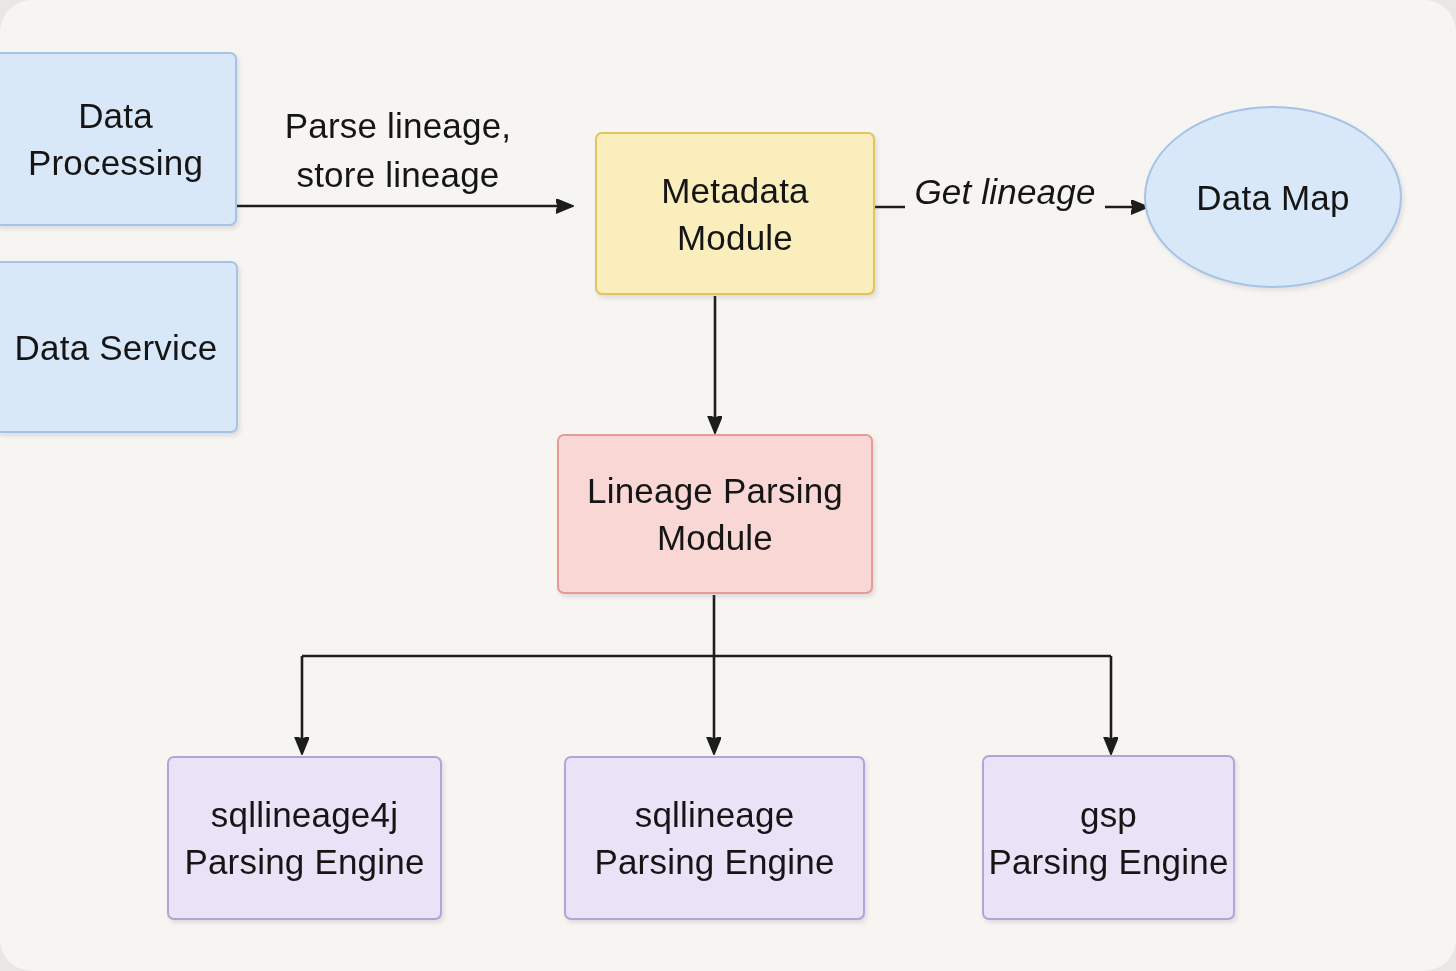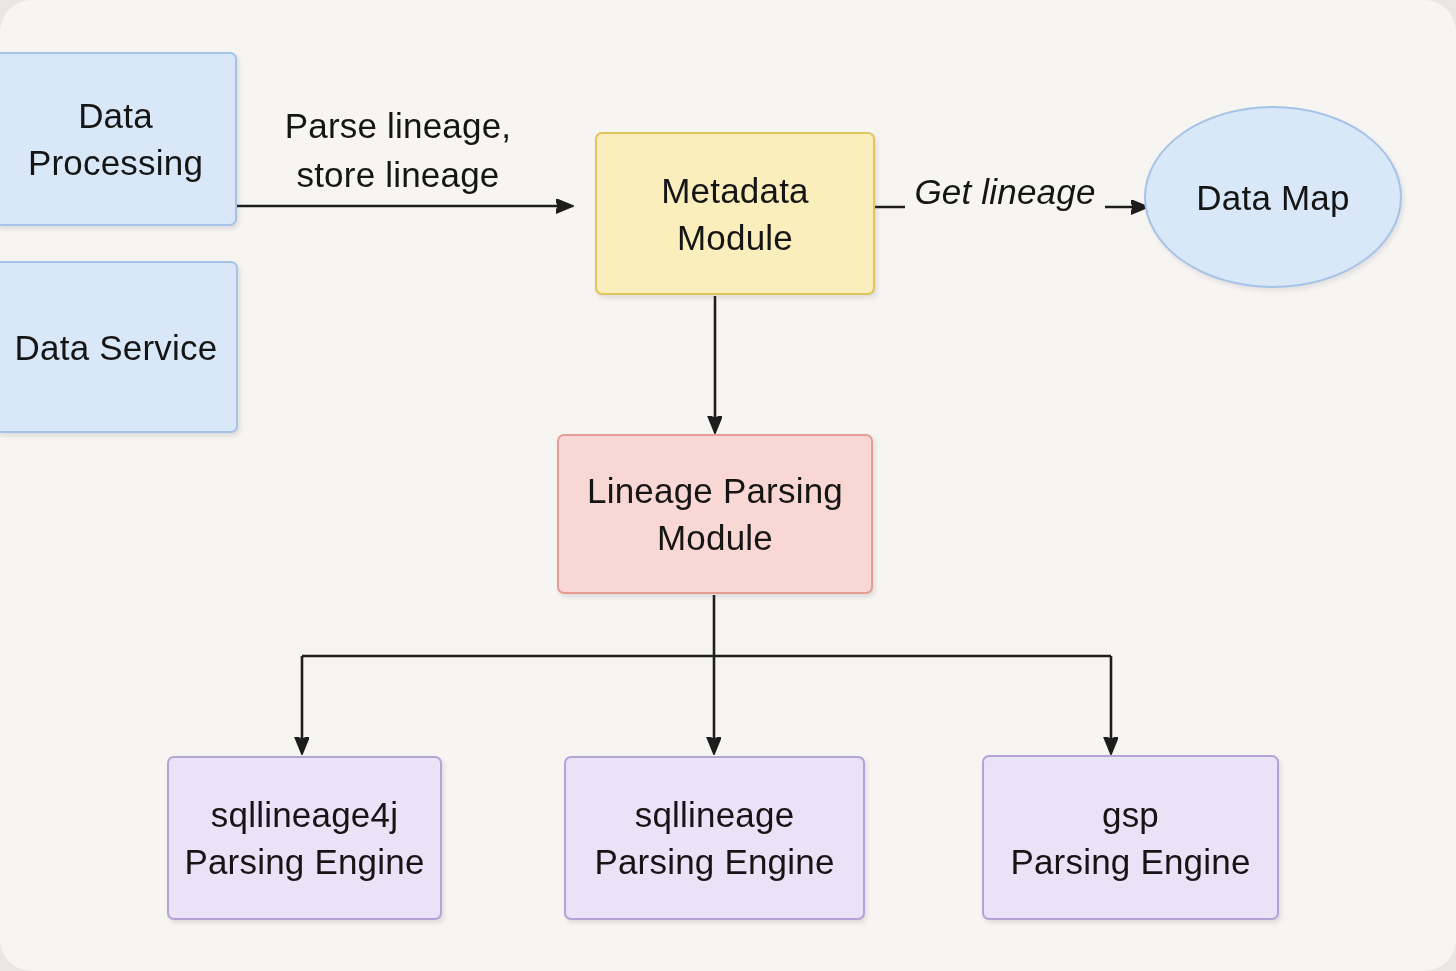--- a/index.html
+++ b/index.html
@@ -121,21 +121,21 @@
   <div class="node rect purple" style="left:167px; top:756px; width:275px; height:164px;">
     <span>sqllineage4j</span>
     <span>Parsing Engine</span>
   </div>
 
   <div class="node rect purple" style="left:564px; top:756px; width:301px; height:164px;">
     <span>sqllineage</span>
     <span>Parsing Engine</span>
   </div>
 
-  <div class="node rect purple" style="left:982px; top:755px; width:297px; height:165px;">
+  <div class="node rect purple" style="left:982px; top:755px; width:253px; height:165px;">
     <span>gsp</span>
     <span>Parsing Engine</span>
   </div>
 
   <div class="edge-label" style="left:240px; top:101px; width:316px;">
     <div>Parse lineage,</div>
     <div>store lineage</div>
   </div>
 
   <div class="edge-label masked" style="left:905px; top:170px; width:200px;">

